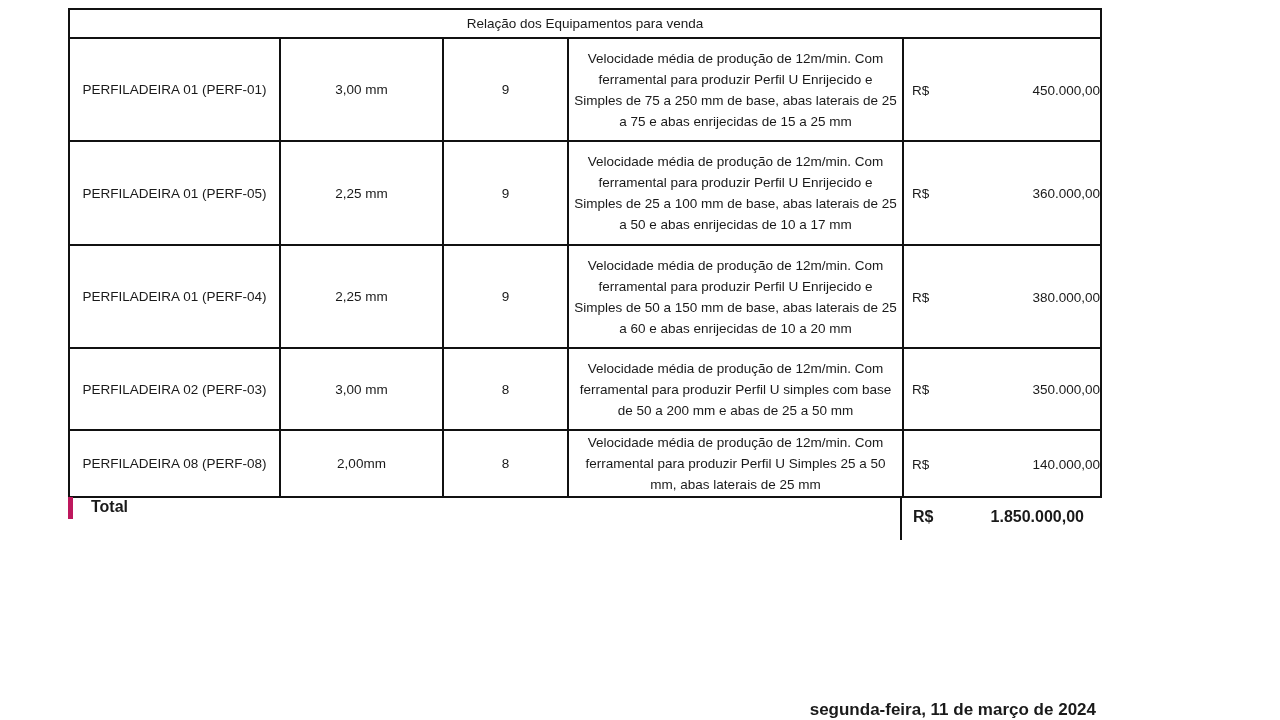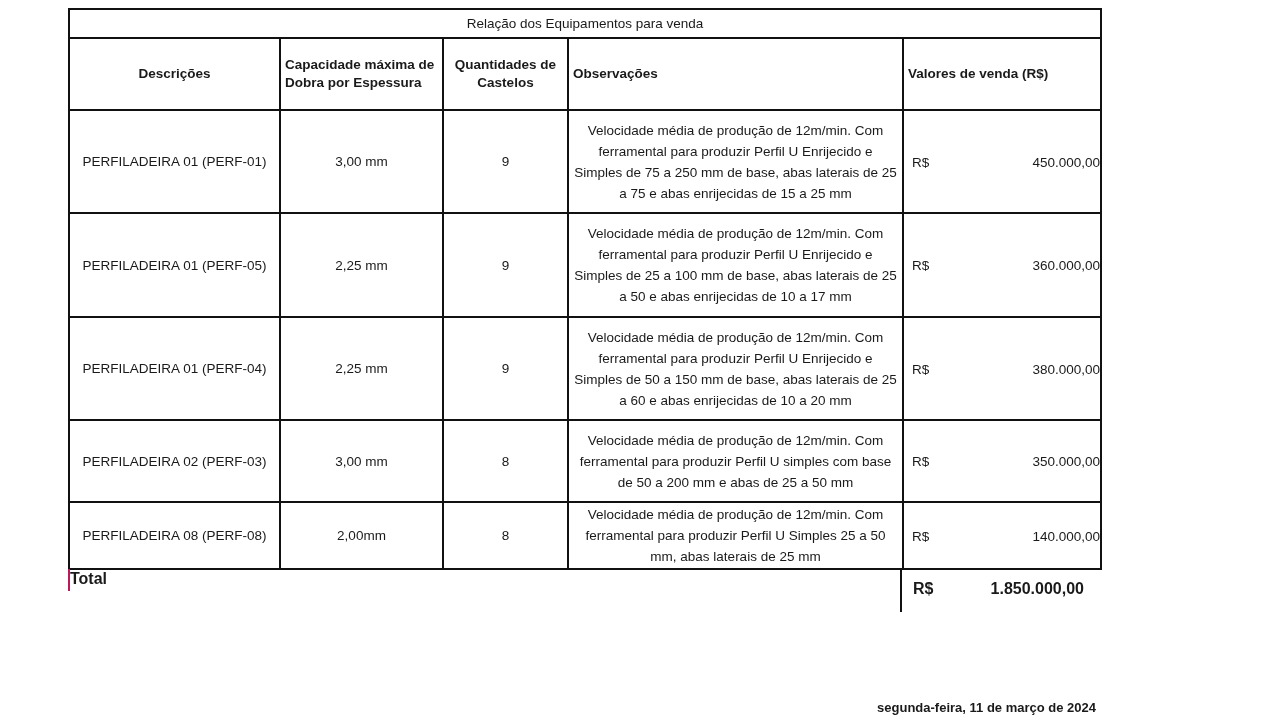--- a/index.html
+++ b/index.html
@@ -14,49 +14,42 @@
   .hdr .c-cap { text-align:left; vertical-align:middle; }
   .hdr .c-qty { text-align:center; }
   .hdr .c-obs { text-align:left; }
   .hdr .c-val { text-align:left; }
   tr.row td { text-align:center; }
   td.obs { text-align:center; line-height:21px; font-size:13.5px; }
   td.val { text-align:left; position:relative; }
   .cur { position:absolute; left:8px; top:50%; transform:translateY(-50%); }
   .amt { position:absolute; right:0; top:50%; transform:translateY(-50%); }
   .total-area { position:relative; height:44px; }
-  .total-label { position:absolute; left:0; top:-1px; border-left:2px solid #be185d; height:22px;
-                 padding-left:0; font-weight:bold; font-size:16px; line-height:20px; }
+  .total-label { position:absolute; left:0; top:-1px; border-left:5px solid #be185d; height:22px;
+                 padding-left:18px; font-weight:bold; font-size:16px; line-height:20px; }
   .total-vline { position:absolute; left:832px; top:0; width:2px; height:42px; background:#111; }
   .total-cur { position:absolute; left:845px; top:10px; font-weight:bold; font-size:16px; }
   .total-amt { position:absolute; right:16px; top:10px; font-weight:bold; font-size:16px; }
-  .date { position:absolute; right:184px; top:700px; font-weight:bold; font-size:13px; }
+  .date { position:absolute; right:184px; top:700px; font-weight:bold; font-size:17px; }
 </style>
 </head>
 <body>
 
 <div class="sheet">
   <table class="eq">
     <colgroup>
       <col style="width:211px">
         <col style="width:163px">
         <col style="width:125px">
         <col style="width:335px">
         <col style="width:198px">
     </colgroup>
     <tbody>
         <tr>
       <td colspan="5" class="title-cell">Relação dos Equipamentos para venda</td>
-    </tr>
-    <tr class="hdr">
-      <th class="c-desc">Descrições</th>
-      <th class="c-cap">Capacidade máxima de Dobra por Espessura</th>
-      <th class="c-qty">Quantidades de Castelos</th>
-      <th class="c-obs">Observações</th>
-      <th class="c-val">Valores de venda (R$)</th>
     </tr>
 
     <tr class="row" style="height:103px">
       <td>PERFILADEIRA 01 (PERF-01)</td>
       <td>3,00 mm</td>
       <td>9</td>
       <td class="obs">Velocidade média de produção de 12m/min. Com ferramental para produzir Perfil U Enrijecido e Simples de 75 a 250 mm de base, abas laterais de 25 a 75 e abas enrijecidas de 15 a 25 mm</td>
       <td class="val">
         <span class="cur">R$</span>
         <span class="amt">450.000,00</span>

